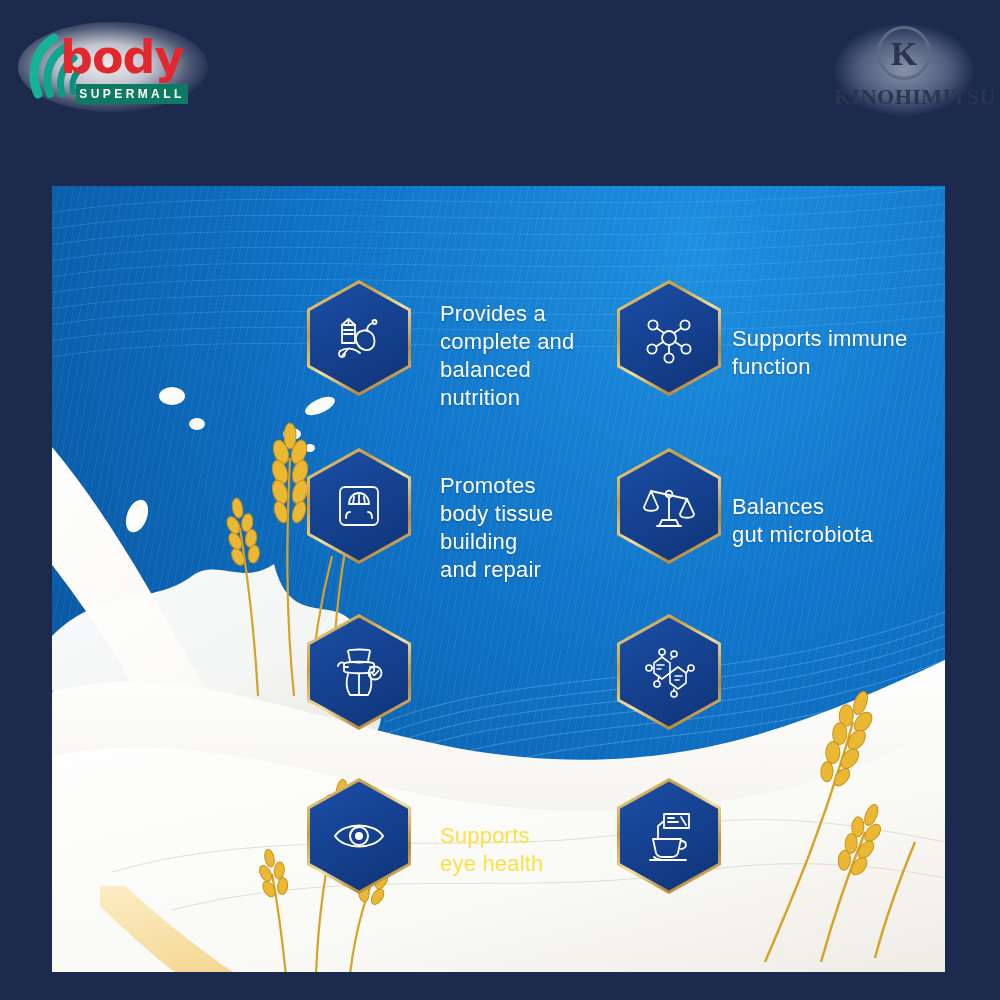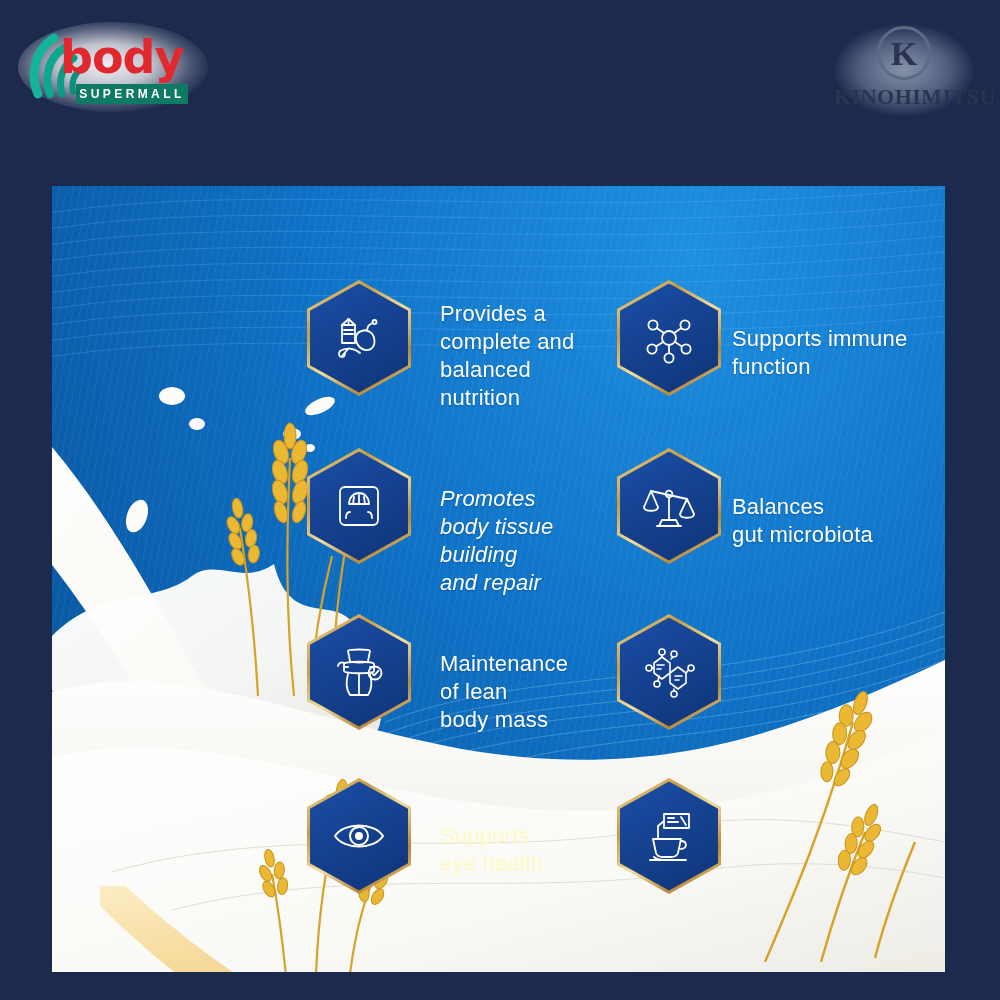--- a/index.html
+++ b/index.html
@@ -91,21 +91,21 @@
     display:flex; align-items:center; justify-content:center;
   }
   .hex svg { display:block; }
 
   .benefit-text {
     position:absolute; font-size:22px; line-height:1.27; font-weight:normal;
     letter-spacing:.2px;
     margin-top:24px;
   }
   .benefit-text.light { color:#ffffff; text-shadow:0 1px 2px rgba(0,40,90,.35); }
-  .benefit-text.dark  { color:#fef9c3; }
+  .benefit-text.dark  { color:#fde047; }
 
   
   .ribbon { position:absolute; left:48px; top:700px; width:300px; height:230px; }
 </style>
 </head>
 <body>
 
 <div id="root">
 
   <div class="logo-left">
@@ -376,21 +376,21 @@
           <rect x="8" y="8" width="38" height="38" rx="5"></rect>
           <path d="M17 25 C17 18 22 14 27 14 C32 14 37 18 37 25 Z"></path>
           <path d="M21 25 L22 18"></path>
             <path d="M27 25 L27 16"></path>
             <path d="M33 25 L32 18"></path>
           <path d="M14 39 C14 35 16 33 18 33"></path>
           <path d="M40 39 C40 35 38 33 36 33"></path>
         </svg>
       </div>
     </div>
-    <div class="benefit-text light" style="left:388px; top:275px; width:175px;font-style:italic;">Promotes<br>body tissue<br>building<br>and repair</div>
+    <div class="benefit-text light" style="left:388px; top:262px; width:175px;">Promotes<br>body tissue<br>building<br>and repair</div>
 
     <div class="hex" style="left:565px; top:262px;">
       <div class="gold"></div>
       <div class="inner">
         <svg width="58" height="56" viewBox="0 0 58 56" fill="none" stroke="#ffffff" stroke-width="1.8" stroke-linecap="round" stroke-linejoin="round">
           <circle cx="29" cy="16" r="3.4"></circle>
           <path d="M29 19.5 L29 42"></path>
           <path d="M11 13 L47 21"></path>
           <path d="M11 13 L4 29 C4 34 18 34 18 29 Z"></path>
           <path d="M47 21 L40 36 C40 41 54 41 54 36 Z"></path>
@@ -410,21 +410,20 @@
           <path d="M13 24 h4"></path>
             <path d="M39 24 h4"></path>
           <path d="M7 23 a4 4 0 0 1 6 -3"></path>
           <path d="M17 31 C15 38 15 46 19 52 L37 52 C41 46 41 38 39 31"></path>
           <path d="M28 31 L28 52"></path>
           <circle cx="44" cy="30" r="6.5"></circle>
           <path d="M41 30 l2.2 2.4 l4.2 -4.6"></path>
         </svg>
       </div>
     </div>
-    <div class="benefit-text light" style="left:388px; top:440px; width:180px;">Maintenance<br>of lean<br>body mass</div>
 
     <div class="hex" style="left:565px; top:428px;">
       <div class="gold"></div>
       <div class="inner">
         <svg width="58" height="58" viewBox="0 0 58 58" fill="none" stroke="#ffffff" stroke-width="1.6" stroke-linecap="round" stroke-linejoin="round">
           <path d="M14 20 L22 14 L30 20 L30 30 L22 36 L14 30 Z"></path>
           <path d="M30 30 L38 24 L46 30 L46 40 L38 46 L30 40 Z"></path>
           <circle cx="9" cy="25" r="3"></circle>
             <circle cx="22" cy="9" r="3"></circle>
           <circle cx="34" cy="11" r="3"></circle>

